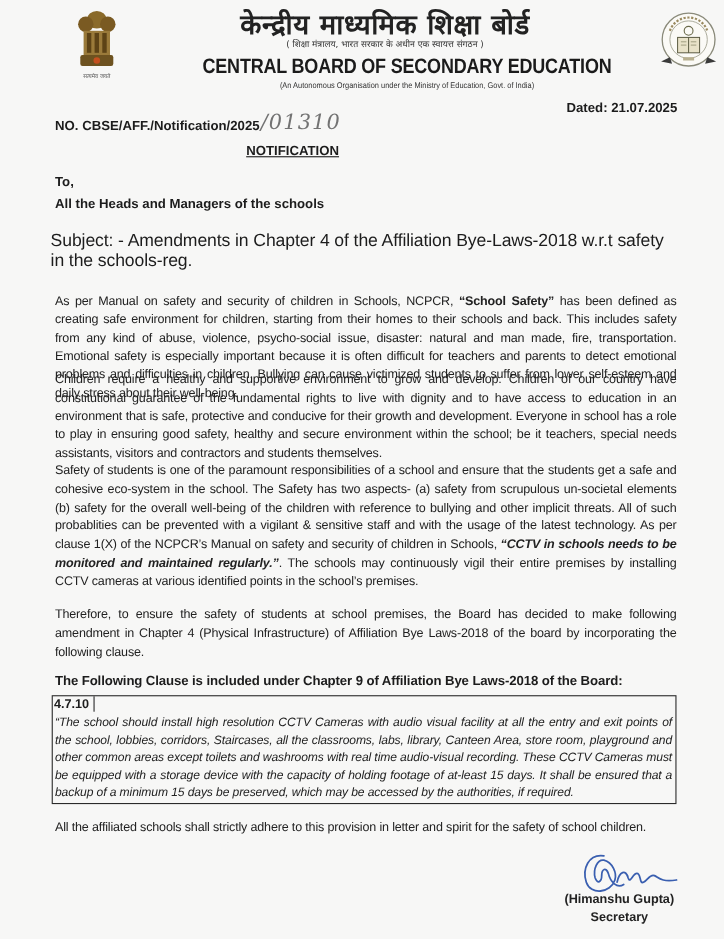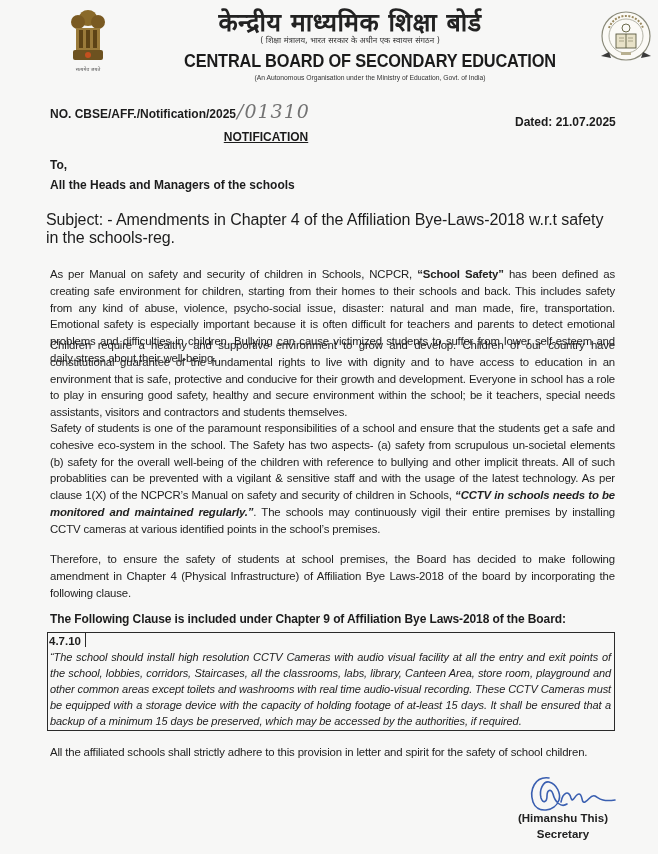--- a/index.html
+++ b/index.html
@@ -34,21 +34,21 @@
   .en-sub {
     left:200px; top:73px; width:340px; text-align:center;
     font-size:7.5px; color:#333; transform:scaleX(0.9); transform-origin:center;
   }
 
   .ref { left:50px; top:107px; font-size:12px; font-weight:bold; }
   .ref-hand {
     left:237px; top:100px; font-family:"DejaVu Serif", serif; font-style:italic;
     font-size:19px; color:#737373; letter-spacing:1px;
   }
-  .date { left:515px; top:115px; font-size:12px; font-weight:bold; }
+  .date { left:515px; top:91px; font-size:12px; font-weight:bold; }
 
   .notif-title {
     left:0; top:130px; width:532px; text-align:center; font-weight:bold; font-size:12px;
     text-decoration:underline;
   }
   .to { left:50px; top:158px; font-size:12px; font-weight:bold; }
   .addressee { left:50px; top:178px; font-size:12px; font-weight:bold; }
   .subject { left:46px; top:211px; font-size:16px; font-weight:normal; width:570px; letter-spacing:-0.1px; }
 
   .para {
@@ -149,16 +149,16 @@
   </div>
 
   <div class="abs para p5">All the affiliated schools shall strictly adhere to this provision in letter and spirit for the safety of school children.</div>
 
   <div class="abs signature">
     <svg width="100" height="44" viewBox="0 0 100 44">
       <path d="M24 6 C10 4 4 18 8 30 C12 42 30 40 34 28 C36 22 32 12 24 10 C18 9 14 18 16 26 C18 32 22 30 22 24 C22 18 26 16 28 22 C30 30 36 36 42 32" fill="none" stroke="#3a5fb0" stroke-width="1.6" stroke-linecap="round"></path>
       <path d="M36 30 C38 20 44 18 46 26 C48 32 50 22 54 22 C58 22 56 32 60 30 C64 28 66 22 70 24 C74 26 76 30 90 28" fill="none" stroke="#3a5fb0" stroke-width="1.6" stroke-linecap="round"></path>
     </svg>
   </div>
-  <div class="abs signer">(Himanshu This)</div>
+  <div class="abs signer">(Himanshu Gupta)</div>
   <div class="abs designation">Secretary</div>
 
 </div>
 
 </body></html>

